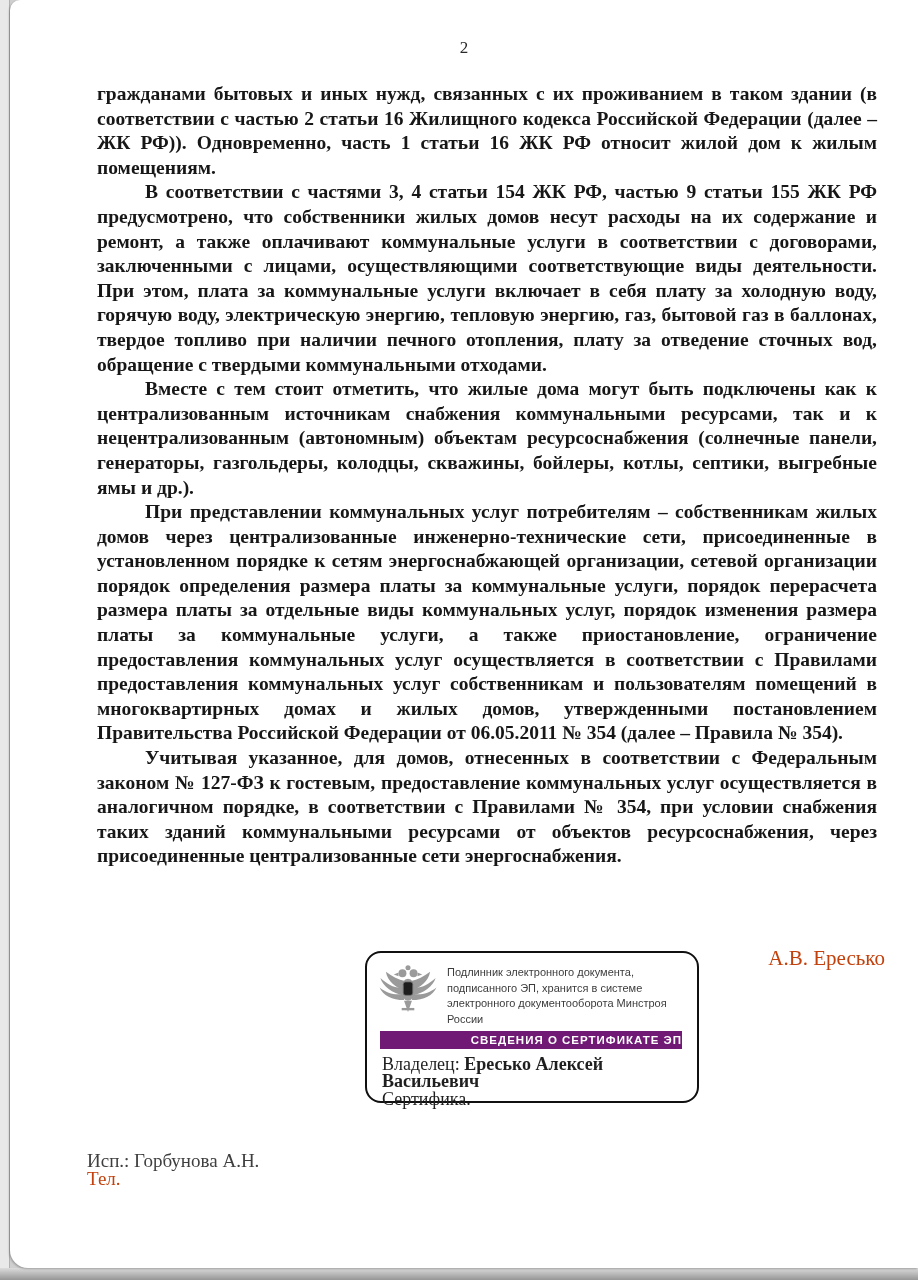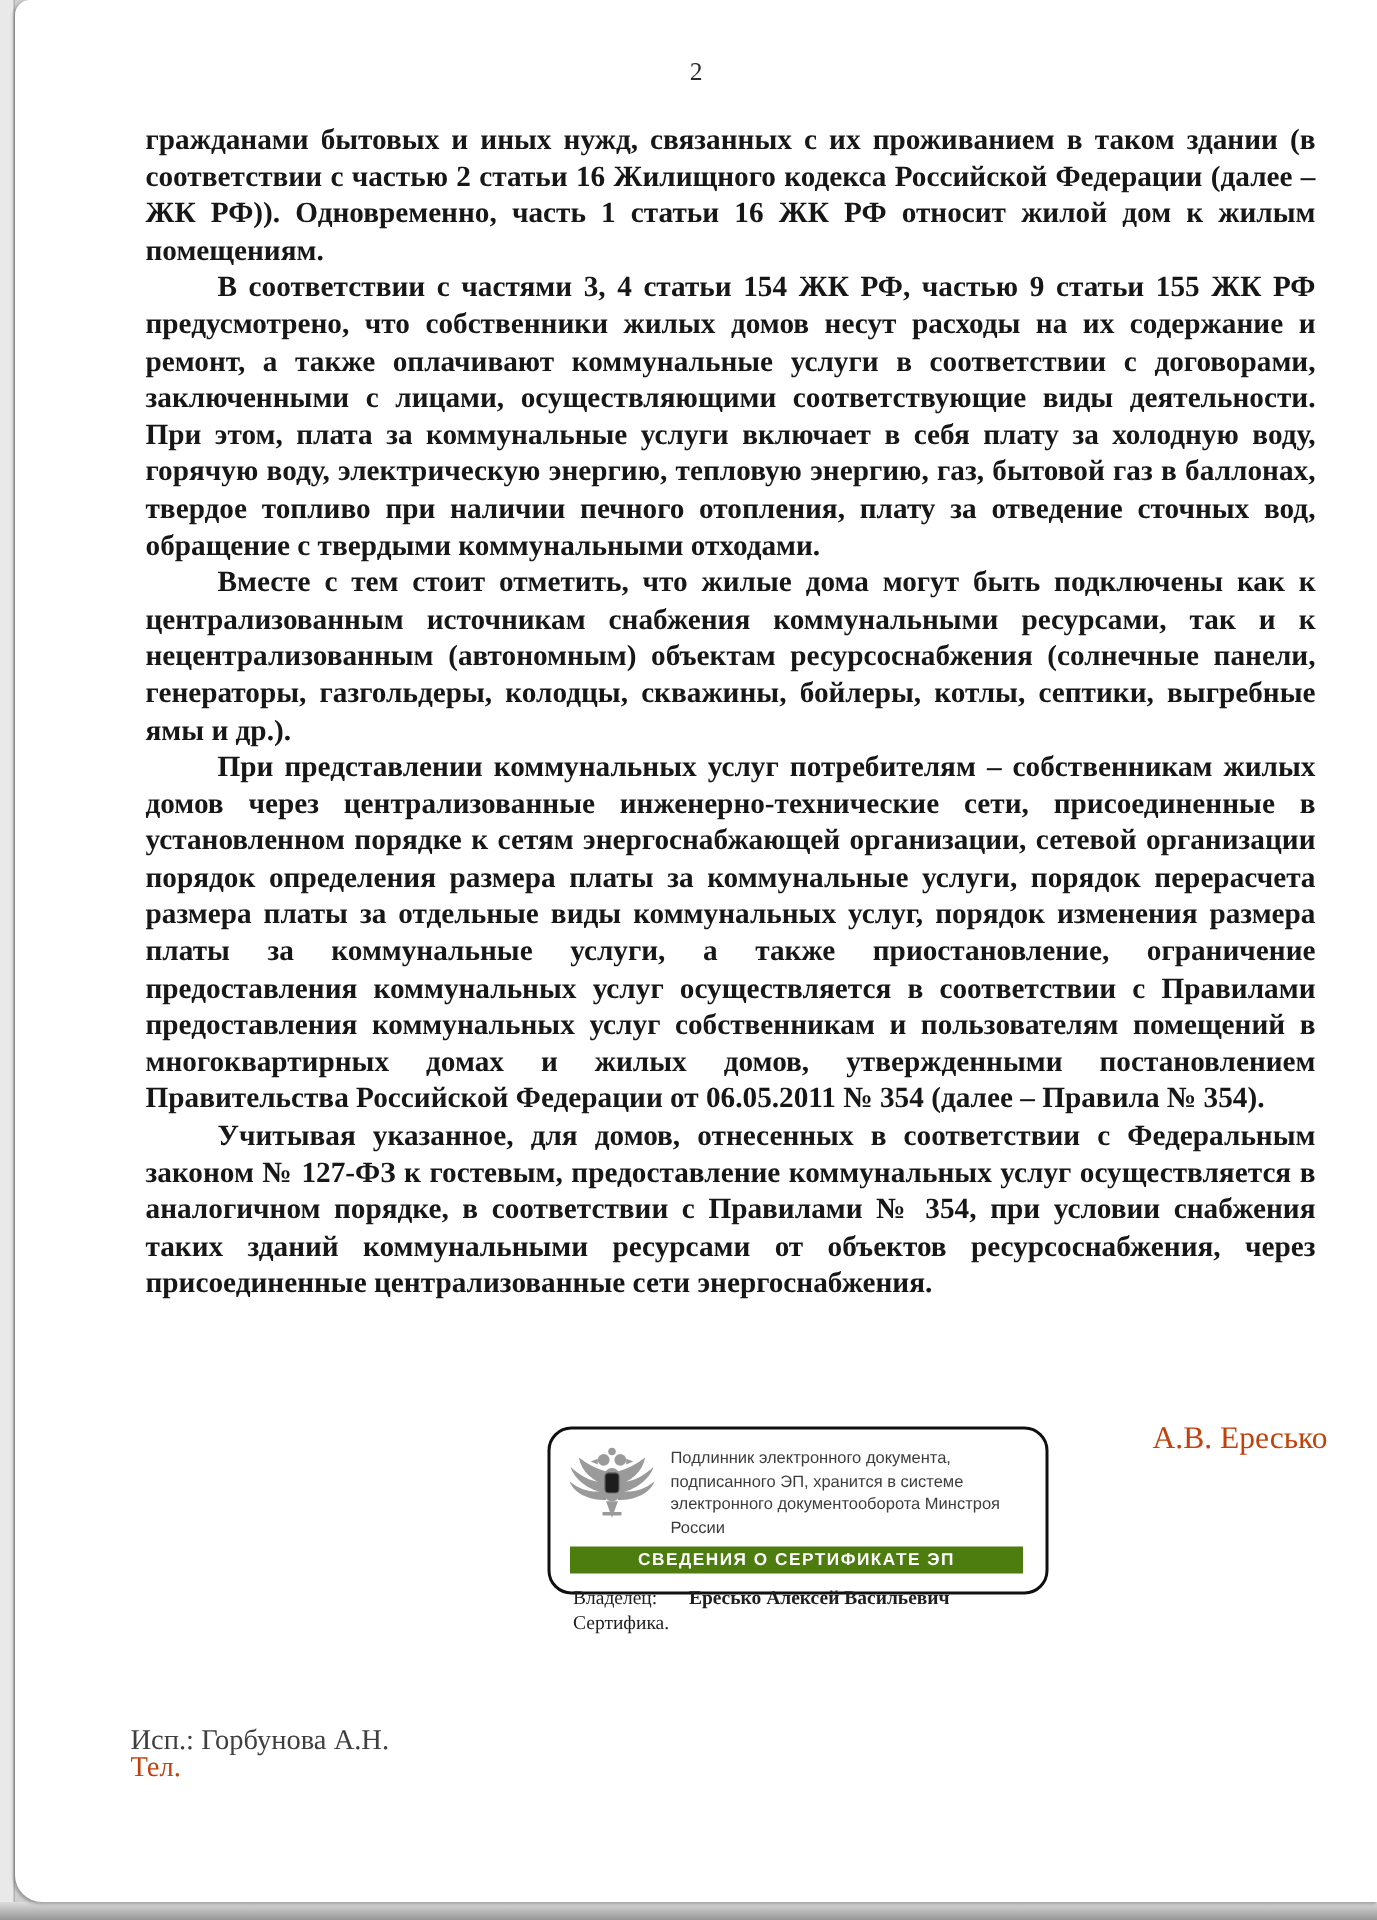--- a/index.html
+++ b/index.html
@@ -20,32 +20,32 @@
 
   .body-text { position:absolute; left:87px; top:82px; width:780px;
           font-size:19.5px; line-height:24.6px; color:#171717;
           text-align:justify; }
   .para { text-indent:48px;font-weight:bold; }
   .para.no-indent { text-indent:0; }
 
   .signature { position:absolute; right:33px; top:946px;
           font-size:21px; color:#c2410c; white-space:nowrap; }
 
-  .stamp { position:absolute; left:355px; top:951px; width:334px; height:112px;
+  .stamp { position:absolute; left:355px; top:951px; width:334px; height:152px;
           border:2.5px solid #101010; border-radius:16px; background:#fff;
           padding:8px 11px 6px 11px; }
   .stamp-head { display:flex; align-items:flex-start; gap:9px; }
   .stamp-eagle { flex:0 0 60px; height:56px; display:block; }
   .stamp-origin { font-family:"Liberation Sans", sans-serif; font-size:11px;
           line-height:1.42; color:#3c3c3c; padding-top:4px; }
-  .stamp-banner { margin:4px 4px 0 2px; background:#4d7c0f; color:#fff;
+  .stamp-banner { margin:4px 4px 0 2px; background:#701a75; color:#fff;
           font-family:"Liberation Sans", sans-serif; font-size:11.5px;
-          font-weight:bold; letter-spacing:1px; text-align:center;
+          font-weight:bold; letter-spacing:1px; text-align:right;
           padding:2.5px 0 3px 0; }
-  .stamp-rows { margin-top:7px; margin-left:4px; font-size:13px;
+  .stamp-rows { margin-top:7px; margin-left:4px; font-size:18px;
           line-height:17.5px; color:#1f1f1f; }
   .stamp-label { display:inline-block; min-width:74px; }
   .stamp-owner { font-weight:bold; }
 
   .footer { position:absolute; left:77px; top:1152px; font-size:19px;
           line-height:18px; color:#3f3f3f; }
   .footer .line2 { color:#c2410c; }
 </style>
 </head>
 <body>

